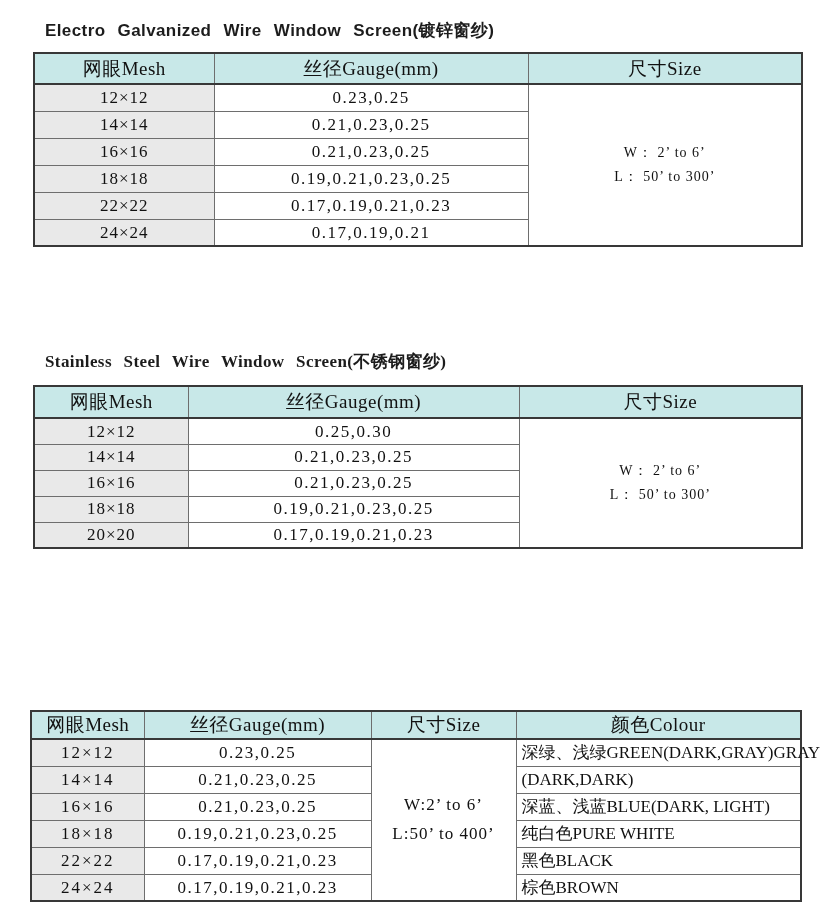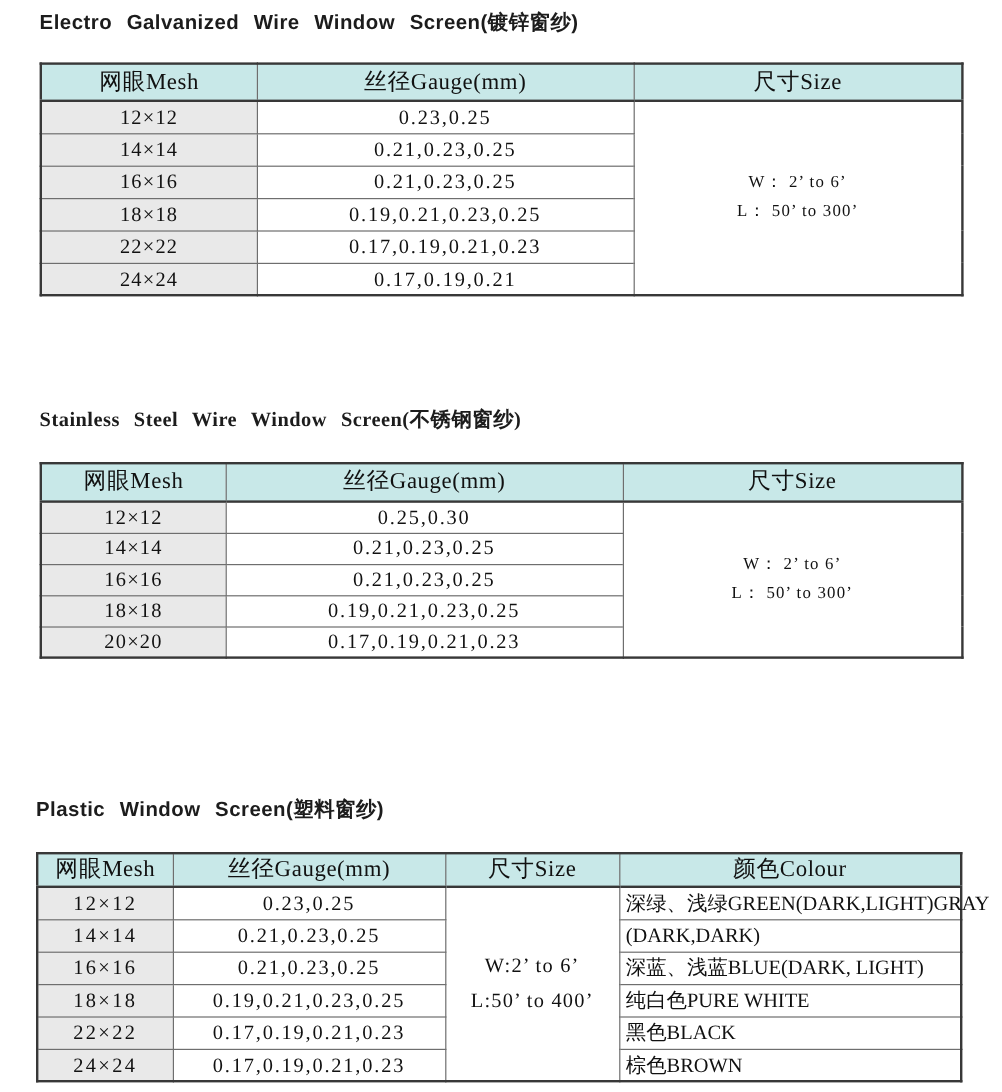--- a/index.html
+++ b/index.html
@@ -11,21 +11,21 @@
     position: relative;
     width: 835px;
     height: 910px;
     background: var(--page-bg, #ffffff);
     font-family: "Liberation Serif", "DejaVu Serif", serif;
     color: #111;
     overflow: hidden;
   }
   .title {
     position: absolute;
-    margin: 0;
+    margin: 12px;
     font-family: "Liberation Sans", "DejaVu Sans", sans-serif;
     font-weight: bold;
     font-size: 17px;
     color: #1c1c1c;
     letter-spacing: 0.4px;
     word-spacing: 7px;
     white-space: nowrap;
   }
   #title-1 { left: 33px; top: 7px; }
   #title-2 { left: 33px; top: 338px; font-family: Liberation Serif, serif; }
@@ -172,21 +172,20 @@
         <td class="mesh">18×18</td>
         <td class="gauge">0.19,0.21,0.23,0.25</td>
       </tr>
       <tr>
         <td class="mesh">20×20</td>
         <td class="gauge">0.17,0.19,0.21,0.23</td>
       </tr>
     </tbody>
   </table>
 
-  <h2 class="title" id="title-3">Plastic Window Screen(塑料窗纱)</h2>
 
   <table class="spec-table" id="table-3">
     <colgroup>
         <col style="width:113px">
         <col style="width:227px">
         <col style="width:145px">
         <col style="width:285px">
       </colgroup>
     <thead>
       <tr>
@@ -197,21 +196,21 @@
       </tr>
     </thead>
     <tbody>
       <tr>
         <td class="mesh">12×12</td>
         <td class="gauge">0.23,0.25</td>
         <td class="size-cell" rowspan="6">
           <div>W:2’ to 6’</div>
           <div>L:50’ to 400’</div>
         </td>
-        <td class="colour">深绿、浅绿GREEN(DARK,LIGHT)GRAY</td>
+        <td class="colour">深绿、浅绿GREEN(DARK,GRAY)GRAY</td>
       </tr>
       <tr>
         <td class="mesh">14×14</td>
         <td class="gauge">0.21,0.23,0.25</td>
         <td class="colour">(DARK,DARK)</td>
       </tr>
       <tr>
         <td class="mesh">16×16</td>
         <td class="gauge">0.21,0.23,0.25</td>
         <td class="colour">深蓝、浅蓝BLUE(DARK, LIGHT)</td>

